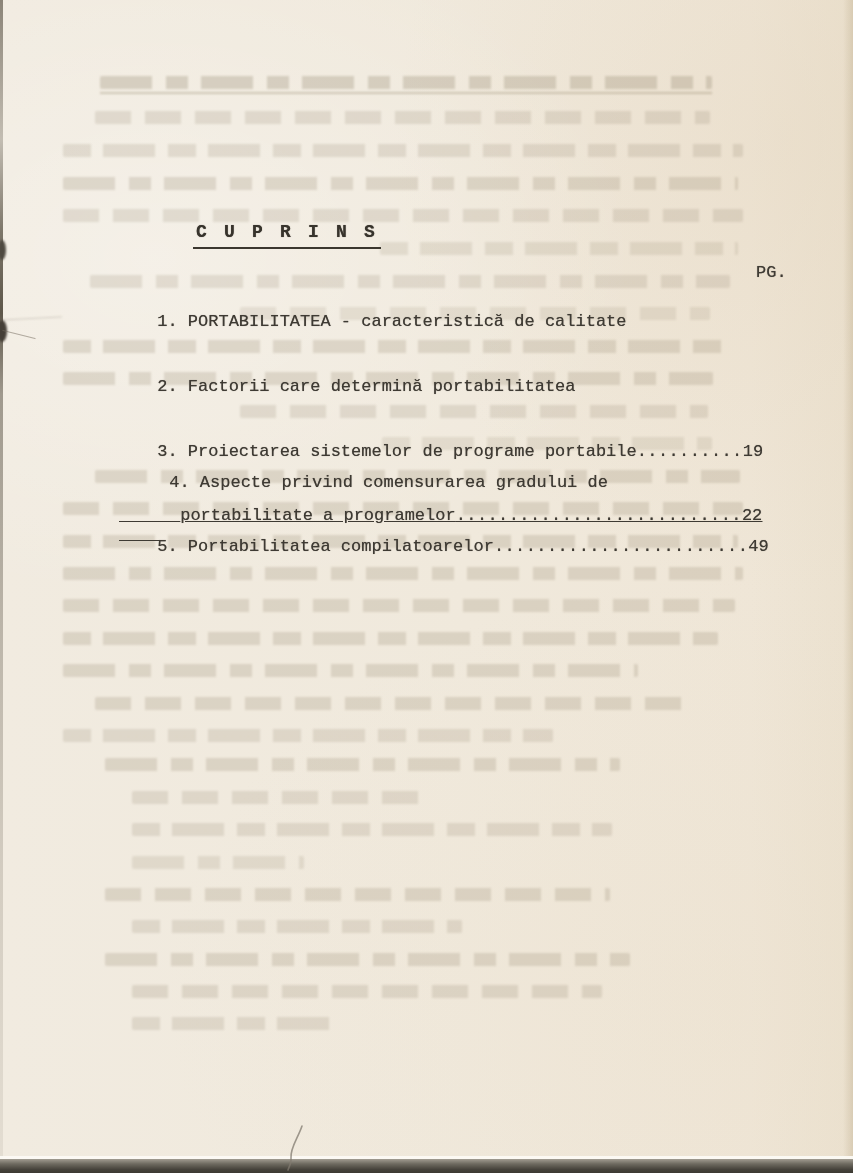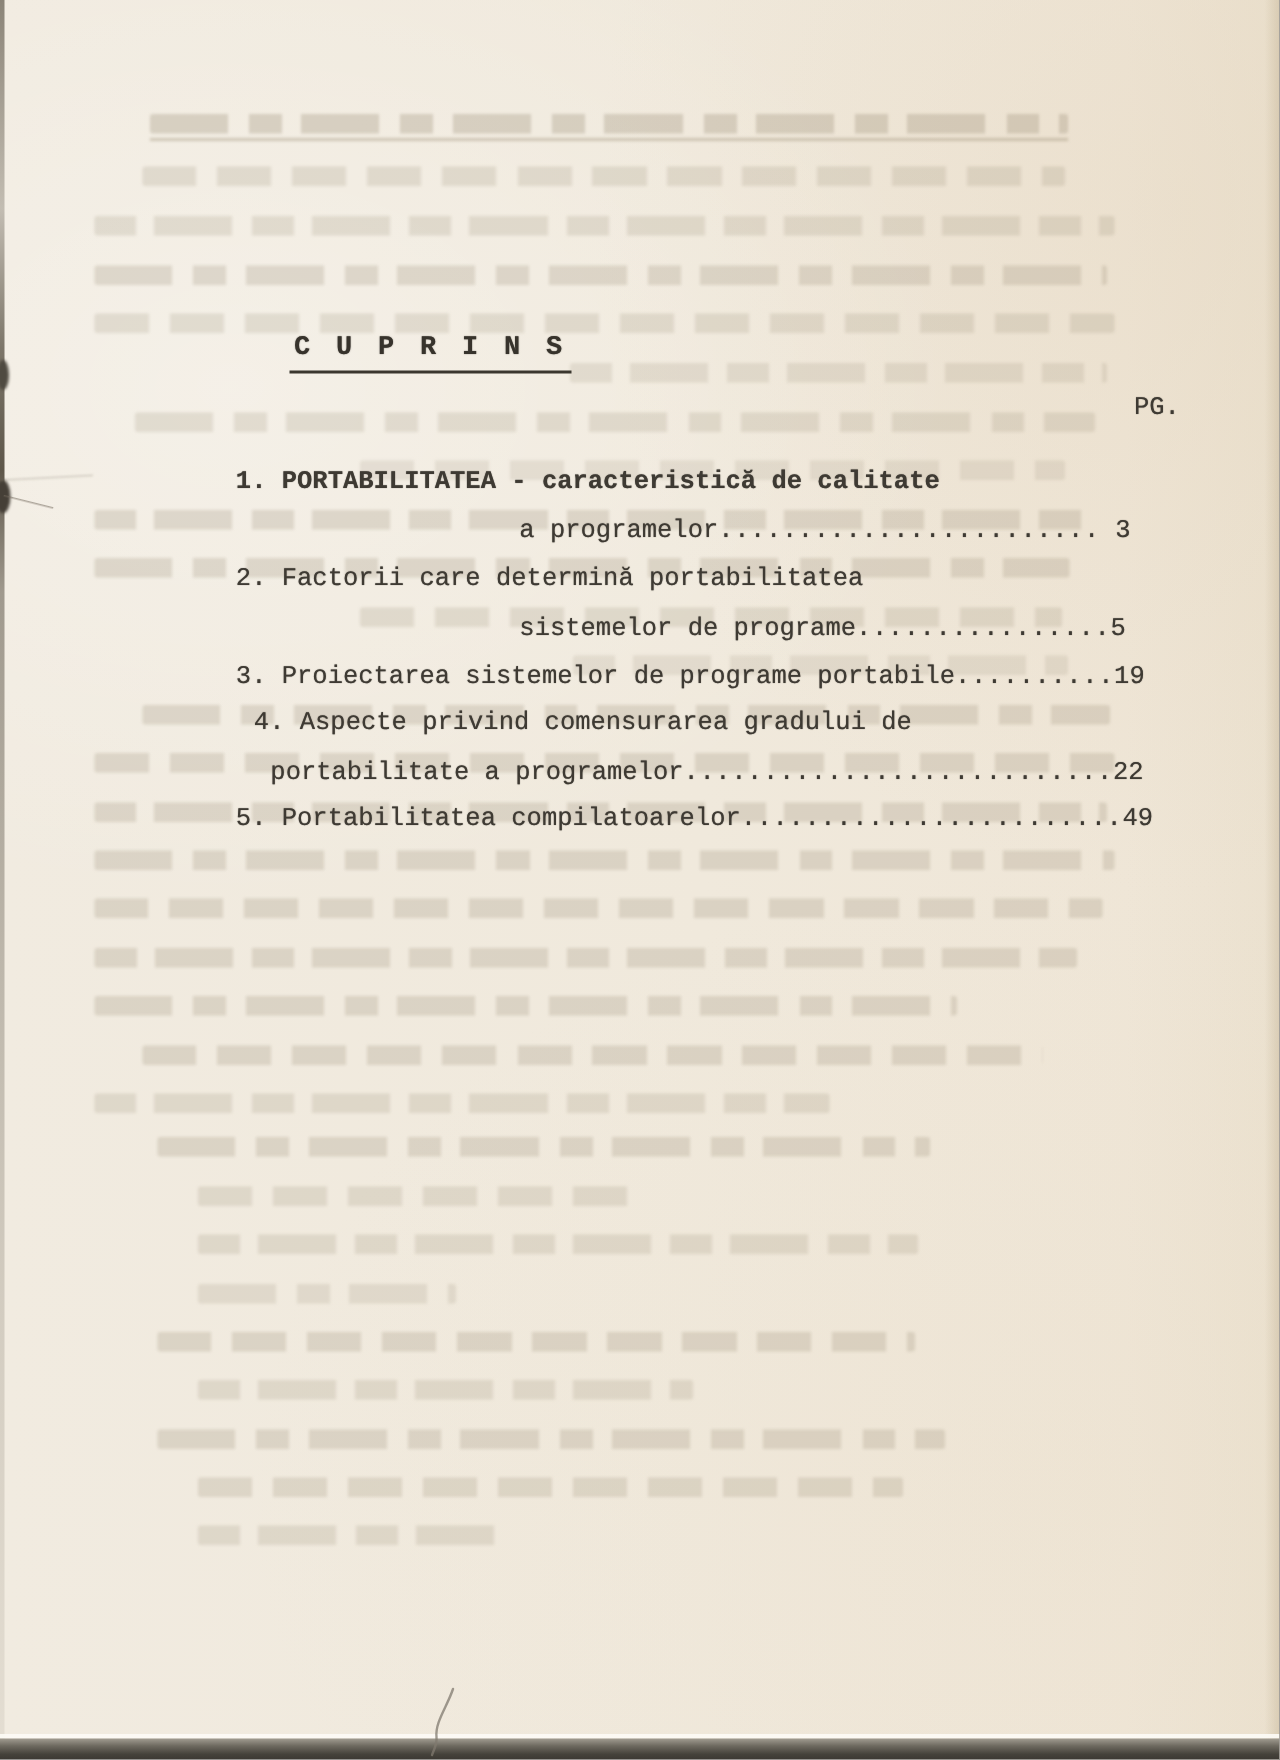--- a/index.html
+++ b/index.html
@@ -56,27 +56,27 @@
   .content{position:absolute;inset:0;color:#3e3a33;font-size:17px;}
   .tw{ text-shadow:0 0 0.7px rgba(62,58,51,0.75); white-space:pre; }
   .title{
     position:absolute;left:193px;top:222px;
     font-weight:bold;letter-spacing:3.2px;font-size:18px;color:#37332c;
     padding:0 3px 5px 3px;border-bottom:2px solid #3b372f;
     text-shadow:0 0 0.8px rgba(55,51,44,0.8);
   }
   .pg-label{position:absolute;left:756px;top:263px;font-size:17px;}
   .row{position:absolute;}
-  .r1{left:96px; top:293px;font-weight:bold;}
+  .r1{left:96px; top:293px;}
   .r2{left:285px;top:326px;}
   .r3{left:96px; top:358px;}
   .r4{left:285px;top:391px;}
   .r5{left:96px; top:423px;}
   .r6{left:108px; top:454px;}
-  .r7{left:119px;top:487px;}
+  .r7{left:119px;top:487px;text-decoration:underline;}
   .r8{left:96px; top:518px;}
   .leader{letter-spacing:0.4px;}
 </style>
 </head>
 <body>
 
 <div class="page">
 
   <div id="ghost-layer">
       <div class="ghost p1" style="top: 76px; left: 100px; width: 612px; --gc: rgba(150,138,114,0.3);"></div>
@@ -114,29 +114,23 @@
 
   <div class="content">
 
     <div class="title tw">C U P R I N S</div>
 
     <div class="pg-label tw">PG.</div>
 
     <div class="row r1 tw">
       <span>1. PORTABILITATEA - caracteristică de calitate</span>
     </div>
-    <div class="row r2 tw">
-      <span>a programelor</span><span class="leader">........................</span><span> 3</span>
-    </div>
 
     <div class="row r3 tw">
       <span>2. Factorii care determină portabilitatea</span>
-    </div>
-    <div class="row r4 tw">
-      <span>sistemelor de programe</span><span class="leader">................</span><span>5</span>
     </div>
 
     <div class="row r5 tw">
       <span>3. Proiectarea sistemelor de programe portabile</span><span class="leader">..........</span><span>19</span>
     </div>
 
     <div class="row r6 tw">
       <span>4. Aspecte privind comensurarea gradului de</span>
     </div>
     <div class="row r7 tw">

